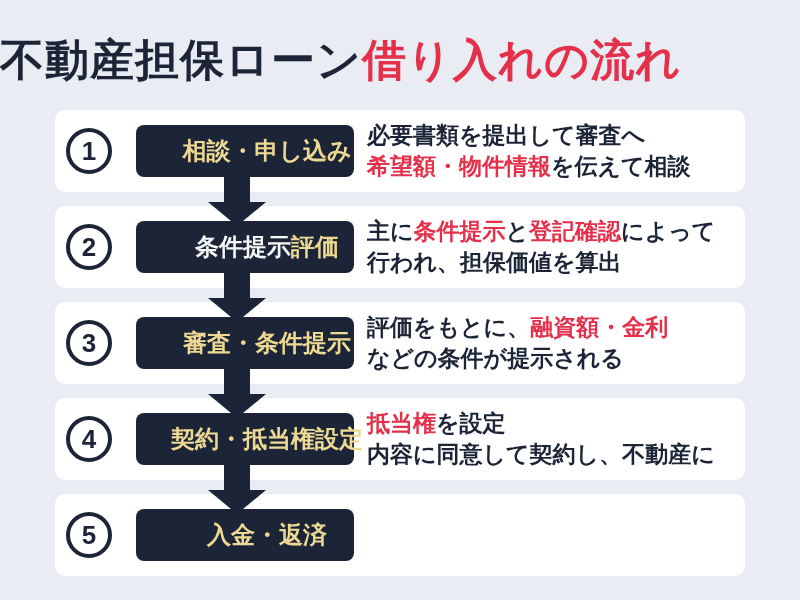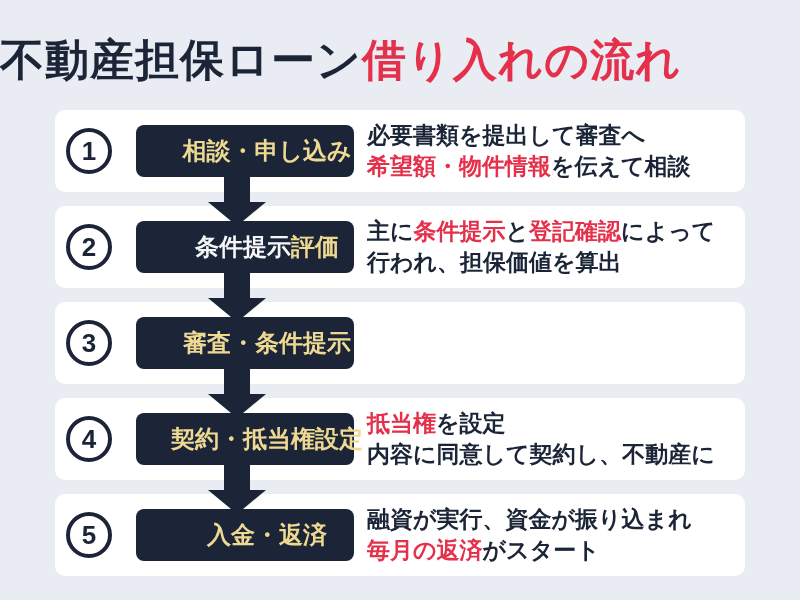--- a/index.html
+++ b/index.html
@@ -105,20 +105,24 @@
       </div>
   </div>
 
   <div class="card">
     <div class="num">
         <span>3</span>
       </div>
     <div class="box">
         <span data-color="yellow">審査・条件提示</span>
       </div>
+    <div class="desc">
+      <div class="line"><span data-color="navy">評価をもとに、</span><span data-color="red">融資額・金利</span></div>
+      <div class="line"><span data-color="navy">などの条件が提示される</span></div>
+    </div>
     <div class="arrow">
         <div class="stem"></div>
         <div class="head"></div>
       </div>
   </div>
 
   <div class="card">
     <div class="num">
         <span>4</span>
       </div>
@@ -135,20 +139,16 @@
       </div>
   </div>
 
   <div class="card">
     <div class="num">
         <span>5</span>
       </div>
     <div class="box">
         <span data-color="yellow">入金・返済</span>
       </div>
-    <div class="desc">
-      <div class="line"><span data-color="navy">融資が実行、資金が振り込まれ</span></div>
-      <div class="line"><span data-color="red">毎月の返済</span><span data-color="navy">がスタート</span></div>
-    </div>
 
   </div>
 
 </div>
 
 </body></html>

